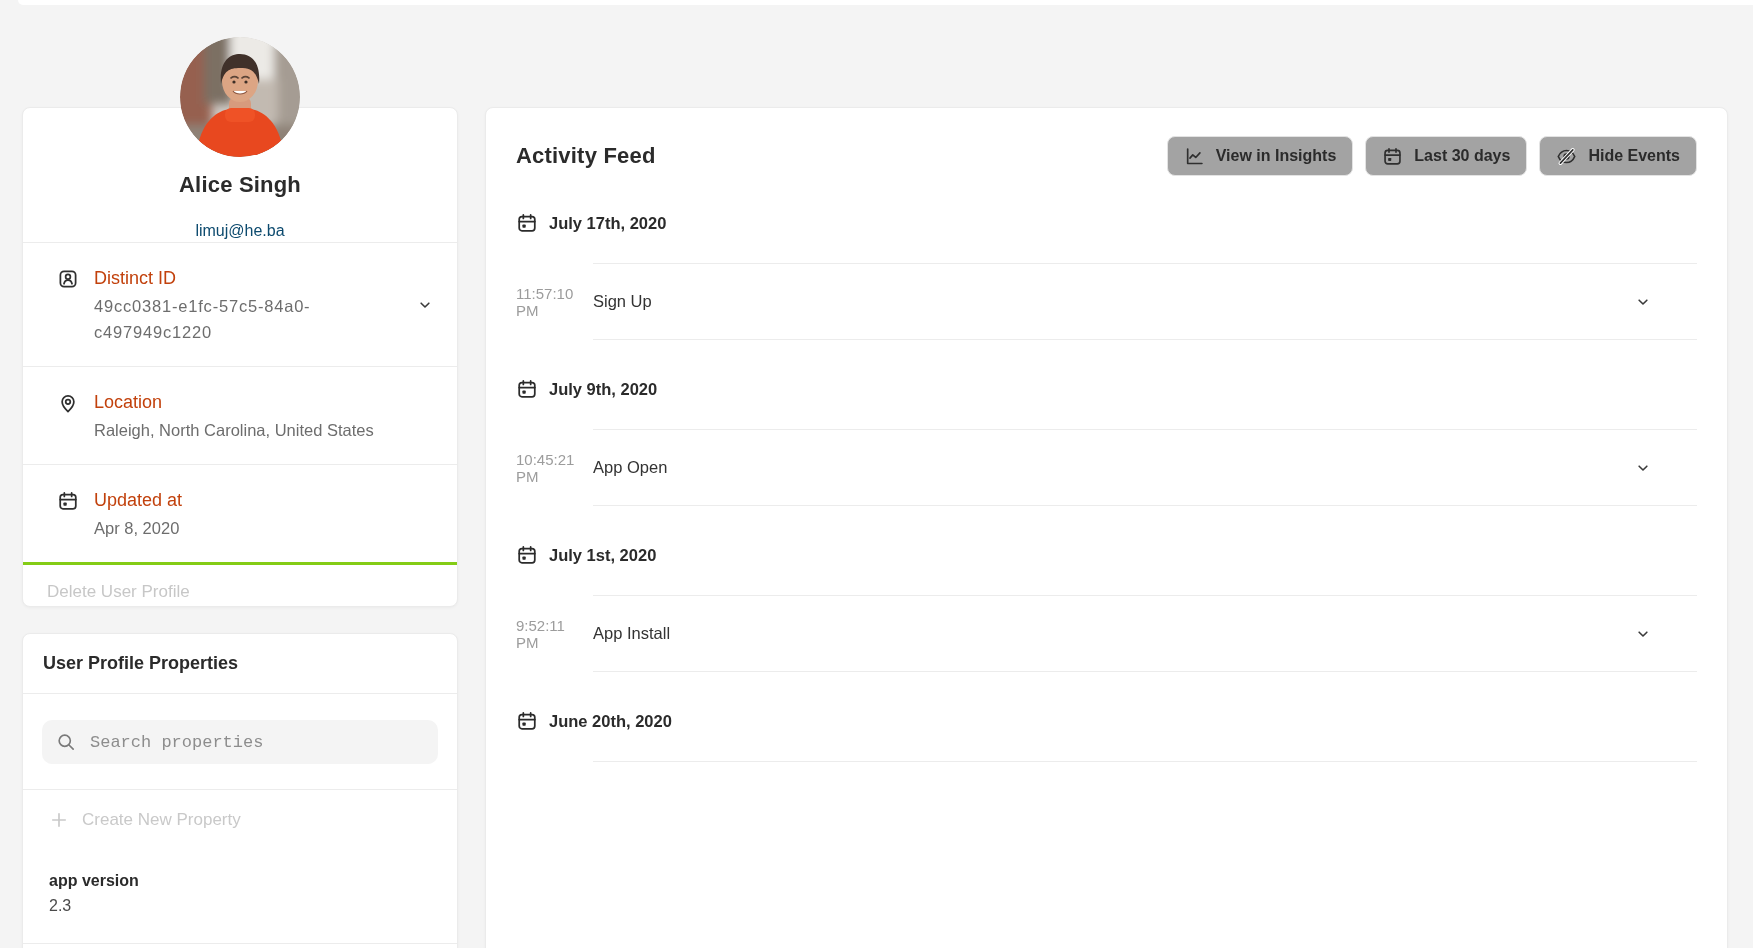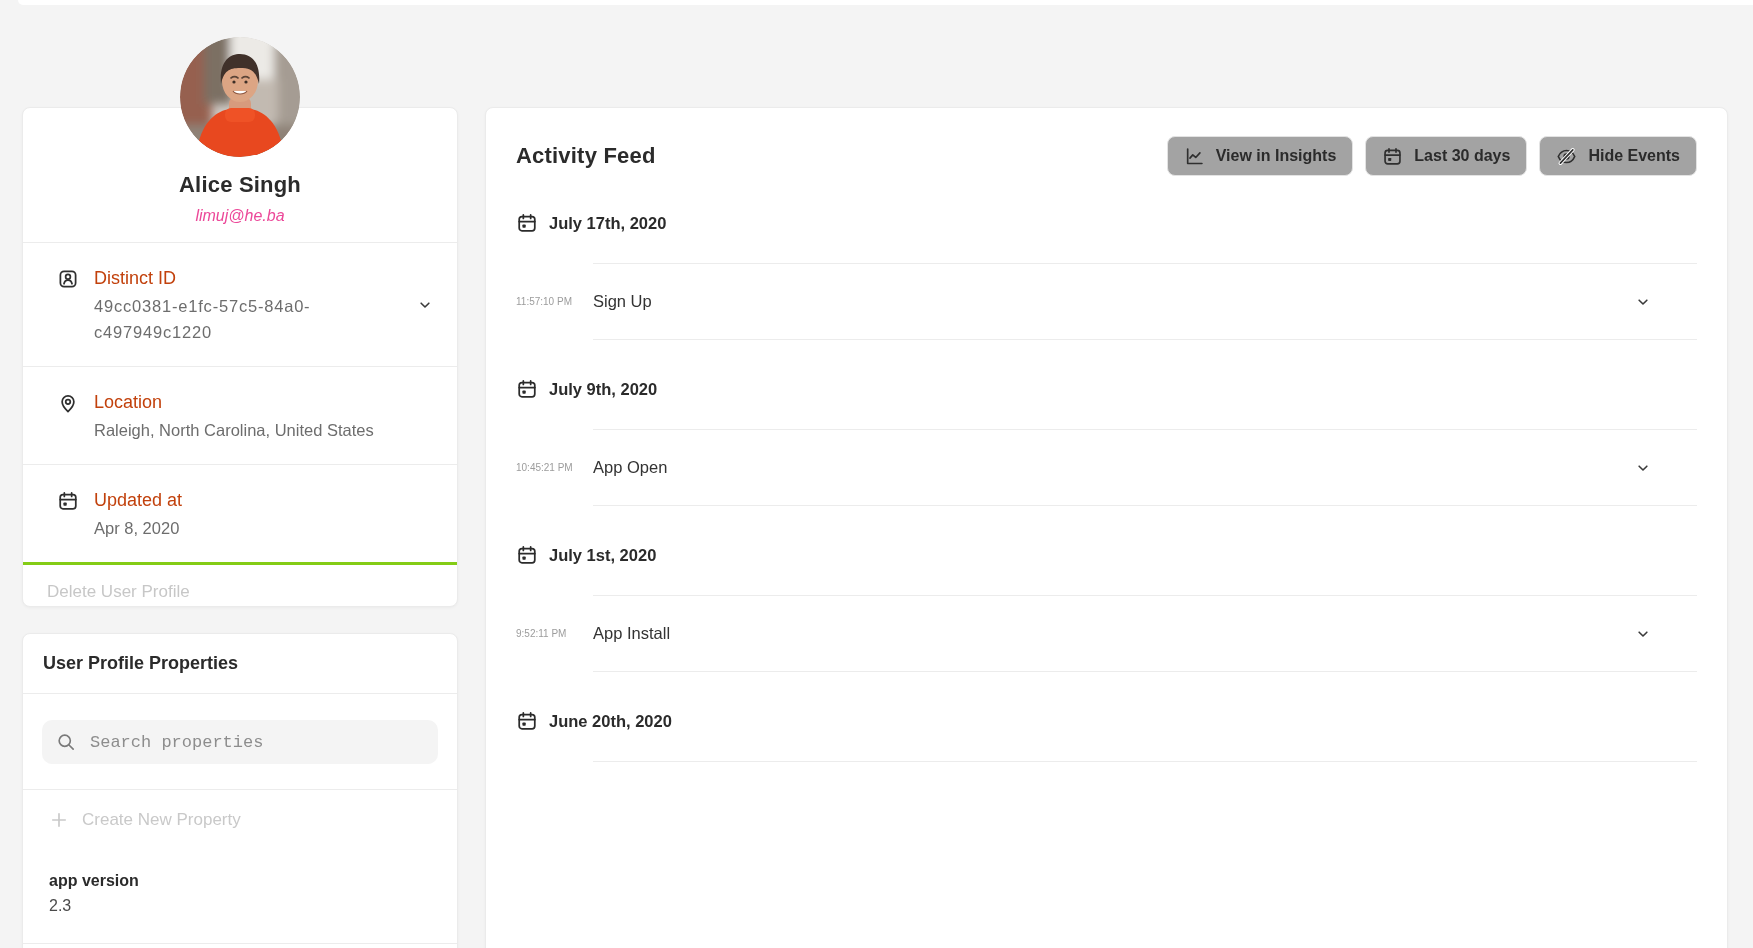--- a/index.html
+++ b/index.html
@@ -14,21 +14,21 @@
   .top-strip { position:absolute; top:0; left:18px; right:0; height:5px;
                background:#fff; border-radius:0 0 0 6px; }
 
   
   .profile-card { position:absolute; left:22px; top:107px; width:436px; height:500px; }
   .avatar { position:absolute; top:-71px; left:50%; transform:translateX(-50%);
             width:120px; height:120px; border-radius:50%; overflow:hidden; }
   .avatar svg { display:block; }
   .profile-head { padding-top:62px; text-align:center; height:134px; }
   .user-name { margin:0; font-size:22px; font-weight:700; line-height:30px; letter-spacing:.2px; }
-  .user-email { font-size:16px; color:#ec4899; margin-top:7px;font-style:italic; }
+  .user-email { font-size:16px; color:#0c4a6e; margin-top:22px; }
 
   .field-row { position:relative; display:flex; border-top:1px solid #ececec;
                padding:23px 30px 21px 34px; }
   .field-icon { width:22px; height:22px; flex:none; margin-right:15px; margin-top:2px; color:#2f2f2f; }
   .field-icon svg, .chev svg { display:block; width:100%; height:100%; }
   .field-label { font-size:18px; line-height:24px; color:#c2410c; }
   .field-value { font-size:16.5px; line-height:26px; color:#6d6d6d; margin-top:3px; }
   .id-value { max-width:254px; letter-spacing:.8px; }
   .chev { color:#3a3a3a; }
   .field-chevron { position:absolute; right:24px; top:50%; transform:translateY(-50%);
@@ -71,21 +71,21 @@
 
   .group { margin-top:36px; }
   .group.first { margin-top:34px; }
   .group-header { display:flex; align-items:center; gap:11px; height:26px; margin-bottom:27px; }
   .cal-icon { width:22px; height:22px; color:#2b2b2b; }
   .cal-icon svg { display:block; width:100%; height:100%; }
   .group-date { font-size:16.5px; font-weight:700; }
   .events { margin-left:77px; border-bottom:1px solid #ececec; }
   .event-row { position:relative; height:76px; border-top:1px solid #ececec;
                display:flex; align-items:center; cursor:pointer; }
-  .event-time { position:absolute; left:-77px; width:72px; font-size:10px; color:#9c9c9c; }
+  .event-time { position:absolute; left:-77px; width:72px; font-size:15px; color:#9c9c9c; }
   .event-name { font-size:16.5px; color:#333; }
   .event-chevron { position:absolute; right:46px; top:50%; transform:translateY(-50%);
                    width:16px; height:16px; }
 </style>
 </head>
 <body>
 
 <svg width="0" height="0" style="position:absolute">
   <defs>
     <g id="i-calendar" fill="none" stroke="currentColor" stroke-width="1.9" stroke-linecap="round" stroke-linejoin="round">

